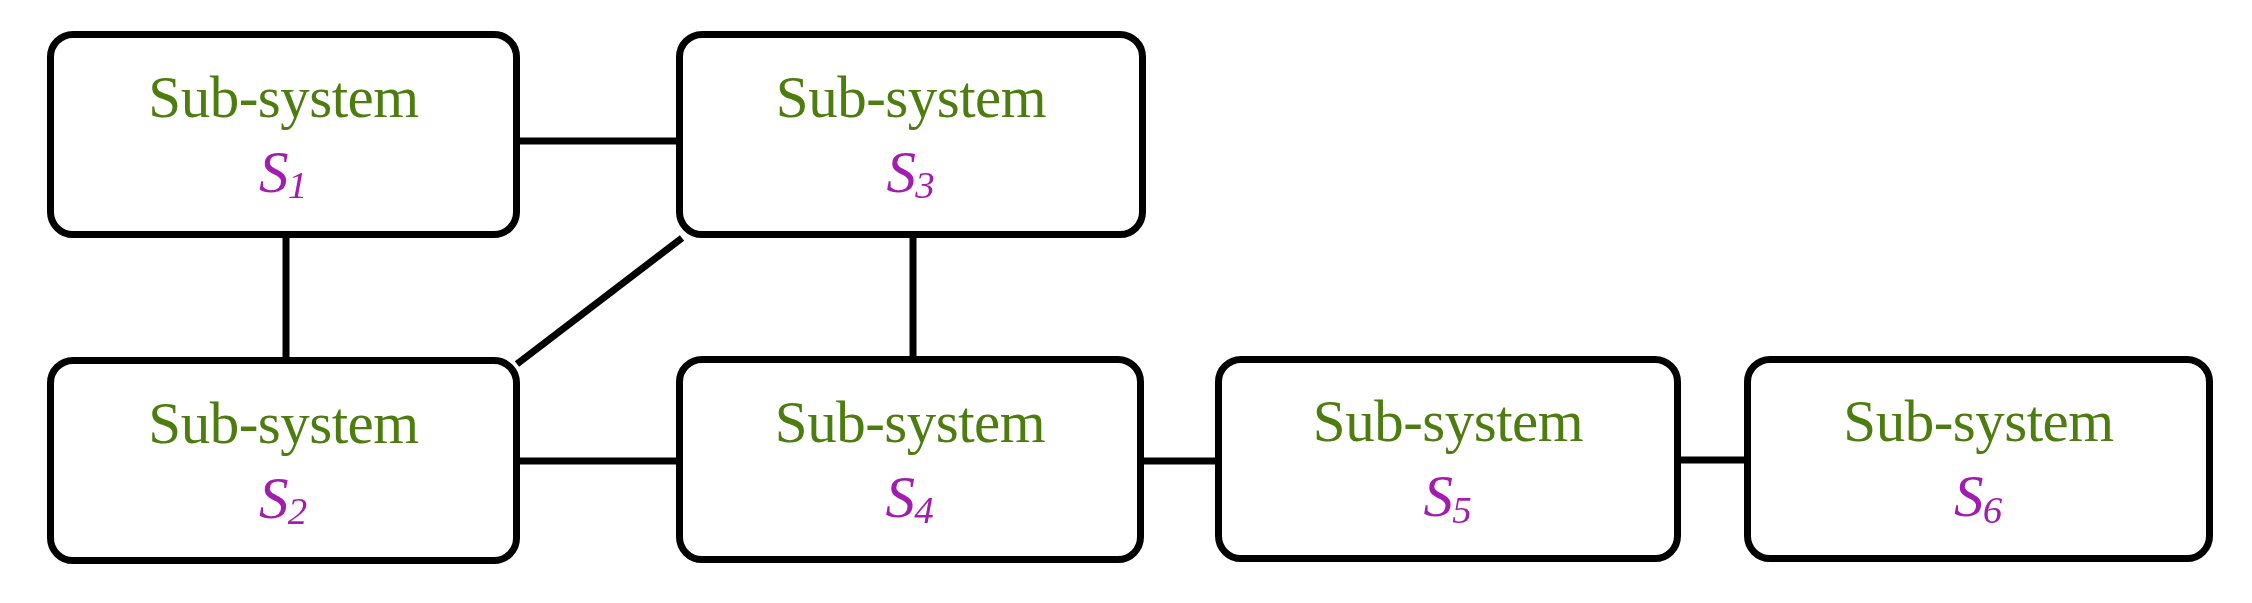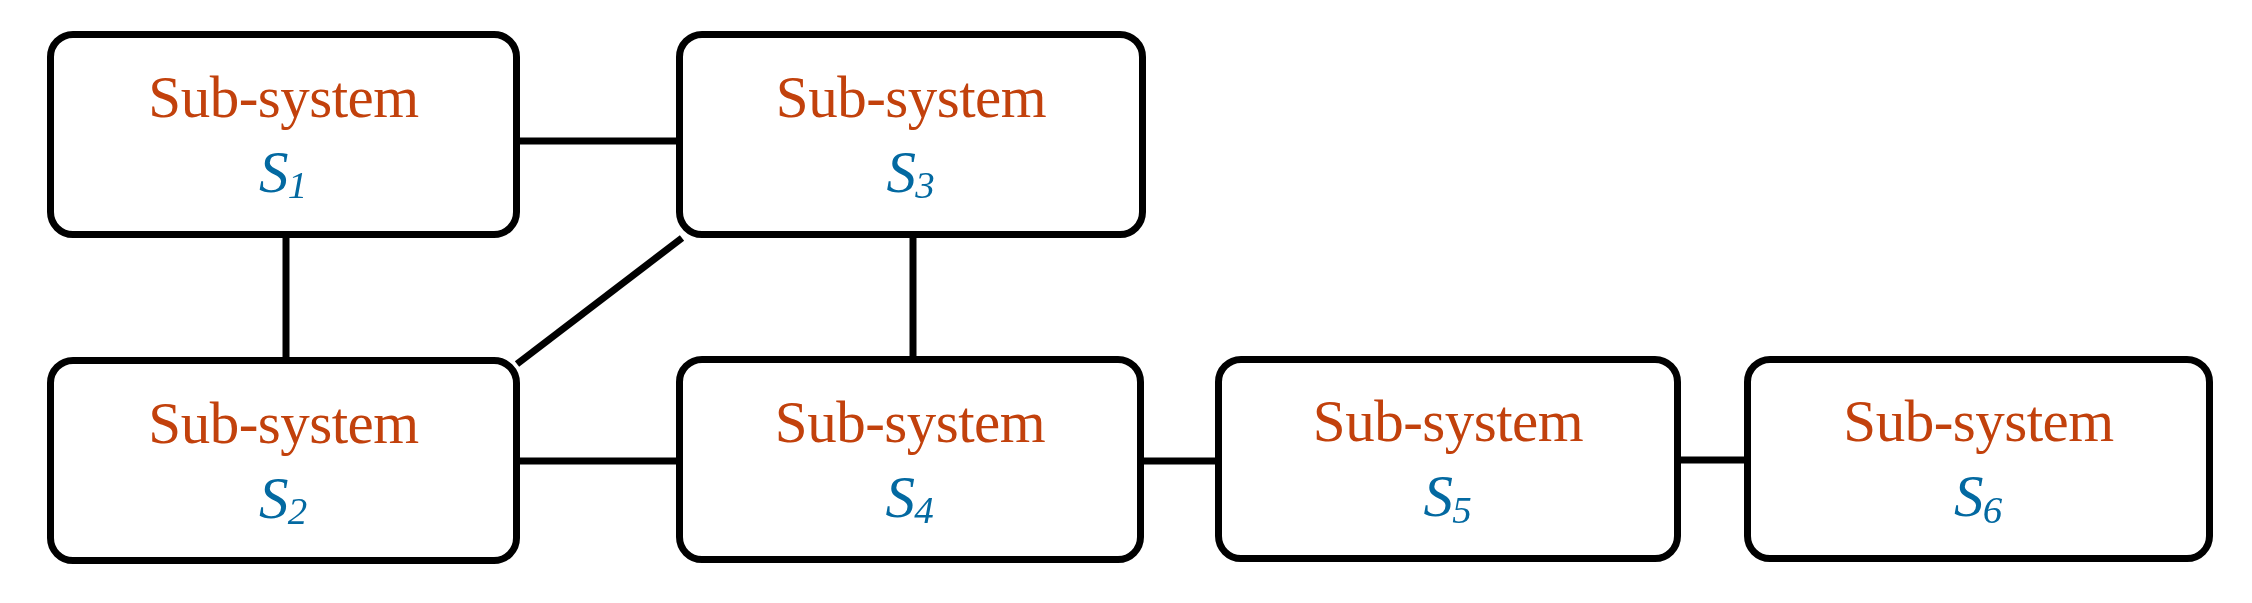--- a/index.html
+++ b/index.html
@@ -34,30 +34,30 @@
     display: flex;
     flex-direction: column;
     align-items: center;
     justify-content: center;
     z-index: 2;
   }
   .node-title {
     font-family: "Liberation Serif", "DejaVu Serif", serif;
     font-size: 59px;
     line-height: 1.0;
-    color: #c2410c;
+    color: #4d7c0f;
     white-space: nowrap;
     letter-spacing: -0.5px;
   }
   .node-label {
     font-family: "Liberation Serif", "DejaVu Serif", serif;
     font-style: italic;
     font-size: 59px;
     line-height: 1.0;
-    color: #0369a1;
+    color: #a21caf;
     white-space: nowrap;
     margin-top: 16px;
   }
   .node-label .sub {
     font-style: italic;
     font-size: 0.66em;
     vertical-align: baseline;
     position: relative;
     top: 0.17em;
     left: -0.02em;

